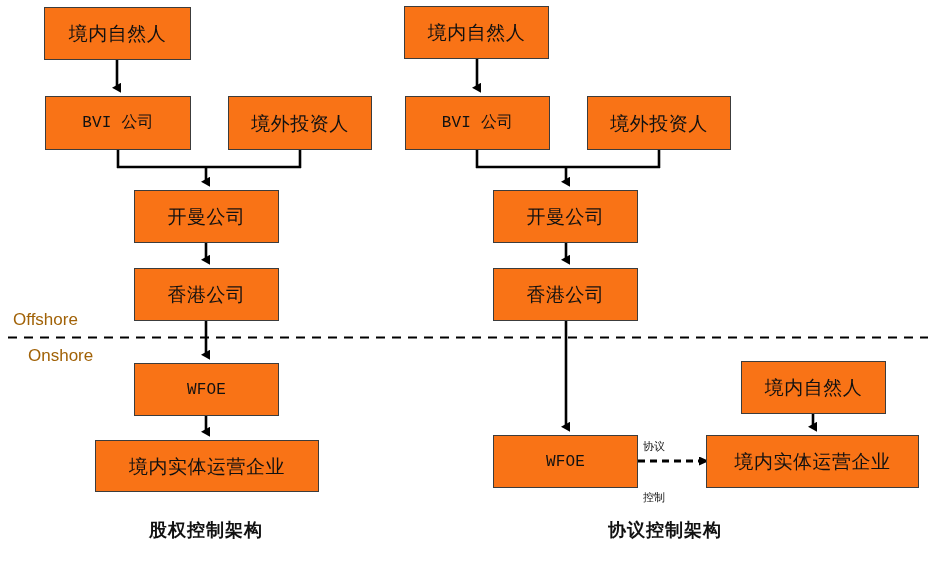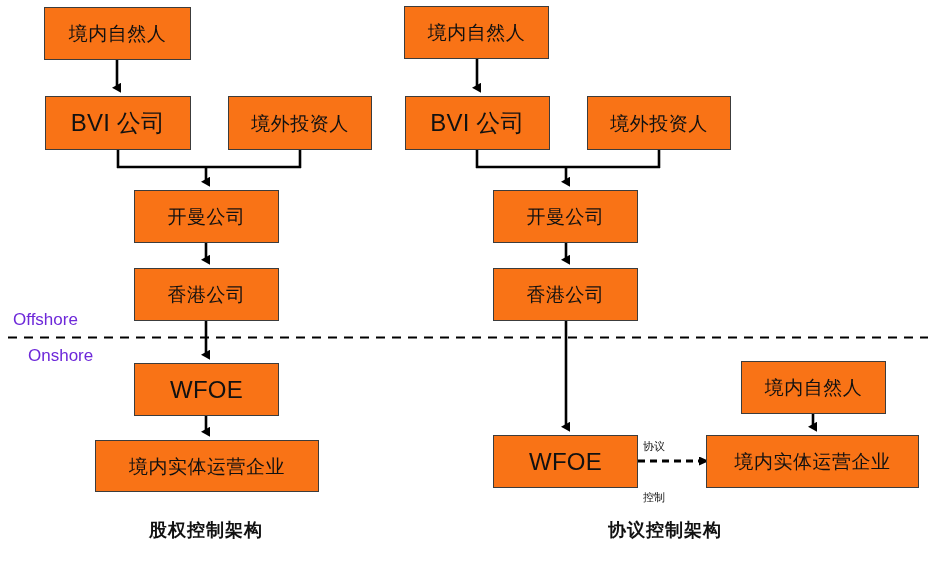--- a/index.html
+++ b/index.html
@@ -23,35 +23,36 @@
     display: flex;
     align-items: center;
     justify-content: center;
     color: #111111;
     font-size: 19px;
     line-height: 1;
     letter-spacing: 0.5px;
     white-space: nowrap;
   }
   .node.latin {
-    font-size: 24px;
+    font-size: 16px;
     letter-spacing: 0.2px;
+    font-family: Liberation Mono, monospace;
   }
   .edge-layer {
     position: absolute;
     left: 0;
     top: 0;
     width: 936px;
     height: 561px;
     pointer-events: none;
   }
   .band-label {
     position: absolute;
     font-size: 17px;
-    color: #6d28d9;
+    color: #a16207;
     white-space: nowrap;
     line-height: 1;
   }
   .caption {
     position: absolute;
     font-size: 18px;
     font-weight: bold;
     color: #111111;
     white-space: nowrap;
     letter-spacing: 1px;

